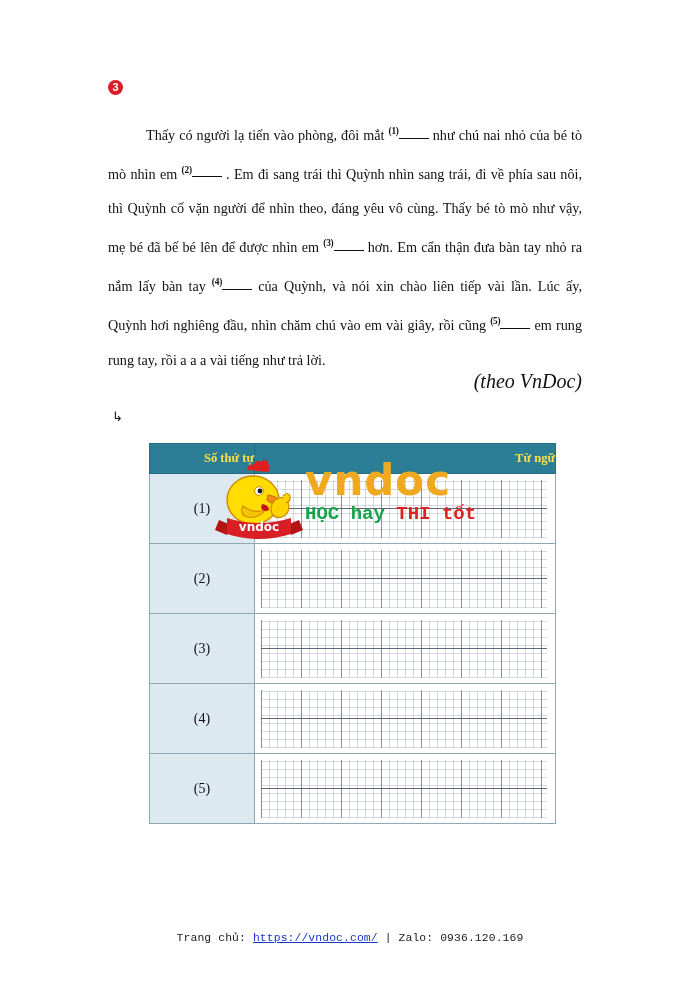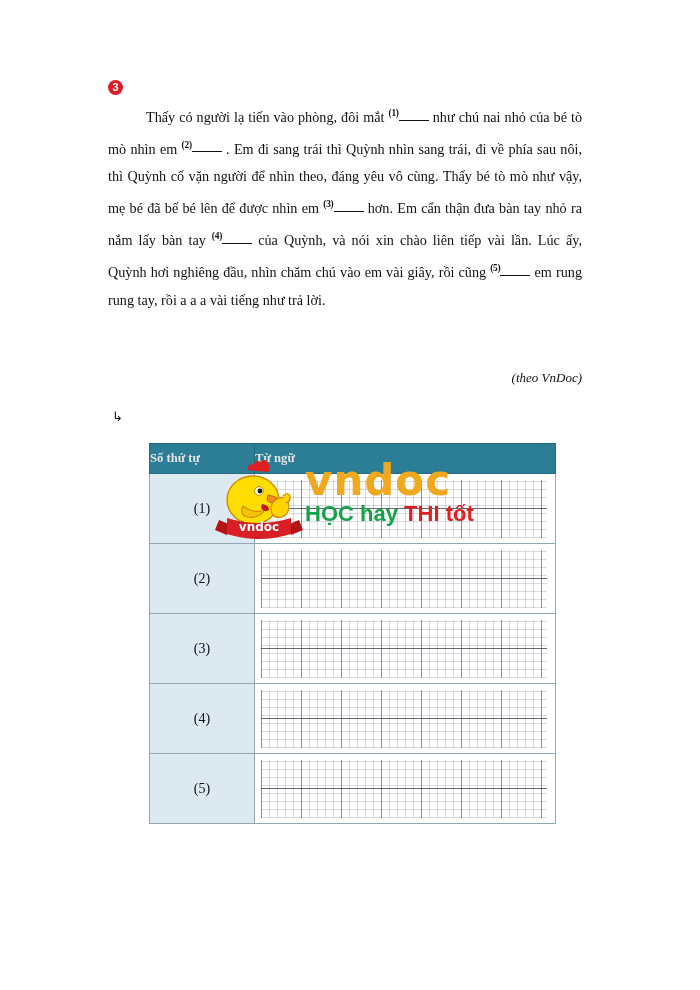--- a/index.html
+++ b/index.html
@@ -51,24 +51,24 @@
     font-size: 14.3px;
     font-weight: bold;
     line-height: 1.25;
     letter-spacing: -0.1px;
   }
 
   
   .passage {
     position: absolute;
     left: 108px;
-    top: 99px;
+    top: 114px;
     width: 474px;
     font-size: 14.2px;
-    line-height: 28px;
+    line-height: 35px;
     text-align: justify;
     text-justify: inter-word;
   }
   .passage p {
     margin: 0;
     text-indent: 38px;
   }
   .sup {
     font-size: 9.3px;
     vertical-align: super;
@@ -81,21 +81,21 @@
     border-bottom: 1.3px solid #111;
     vertical-align: 1px;
   }
   .attribution {
     position: absolute;
     left: 108px;
     top: 370px;
     width: 474px;
     text-align: right;
     font-style: italic;
-    font-size: 13px;
+    font-size: 20px;
   }
 
   
   .sub-instruction {
     position: absolute;
     left: 112px;
     top: 410px;
     width: 474px;
     display: flex;
     align-items: baseline;
@@ -122,26 +122,26 @@
     width: 404px;
     border-collapse: collapse;
     table-layout: fixed;
   }
   .answer-table th, .answer-table td {
     border: 1px solid #8fa8b4;
     padding: 0;
   }
   .answer-table thead th {
     background: #2B7E96;
-    color: #e5e5e5;
+    color: #fde047;
     font-size: 12.6px;
     font-weight: bold;
     height: 29px;
     border-color: #256c81;
-    text-align: left;
+    text-align: right;
     vertical-align: middle;
   }
   .col-stt { width: 104px; }
   .col-tu  { width: 300px; }
 
   .answer-table tbody td.idx {
     background: #DCE9F0;
     text-align: center;
     vertical-align: middle;
     font-size: 14px;
@@ -208,22 +208,22 @@
   }
   .logo-vndoc-text {
     font-family: "DejaVu Sans", sans-serif;
     font-size: 42px;
     font-weight: bold;
     color: #F0A81E;
     letter-spacing: 1px;
     line-height: 44px;
   }
   .logo-tagline {
-    font-family: Liberation Sans, sans-serif;
-    font-size: 22px;
+    font-family: Liberation Mono, monospace;
+    font-size: 19px;
     font-weight: bold;
     line-height: 22px;
     letter-spacing: 0px;
     white-space: nowrap;
   }
   .tag-hoc { color: #16A24A; }
   .tag-hay { color: #16A24A; }
   .tag-thi { color: #E02020; }
   .tag-tot { color: #E02020; }
 
@@ -332,14 +332,17 @@
       <text x="46" y="71" text-anchor="middle" font-family="DejaVu Sans, sans-serif" font-size="12" font-weight="bold" fill="#ffffff">vndoc</text>
     </svg>
     <div class="logo-wordmark">
       <div class="logo-vndoc-text">vndoc</div>
       <div class="logo-tagline">
         <span class="tag-hoc">HỌC</span><span>&nbsp;</span><span class="tag-hay">hay</span><span>&nbsp;</span><span class="tag-thi">THI</span><span>&nbsp;</span><span class="tag-tot">tốt</span>
       </div>
     </div>
   </div>
 
+  <div class="footer">
+    <span>Trang chủ: </span><a href="#">https://vndoc.com/</a><span> | </span><span>Zalo: 0936.120.169</span>
+  </div>
 
 </div>
 
 </body></html>

